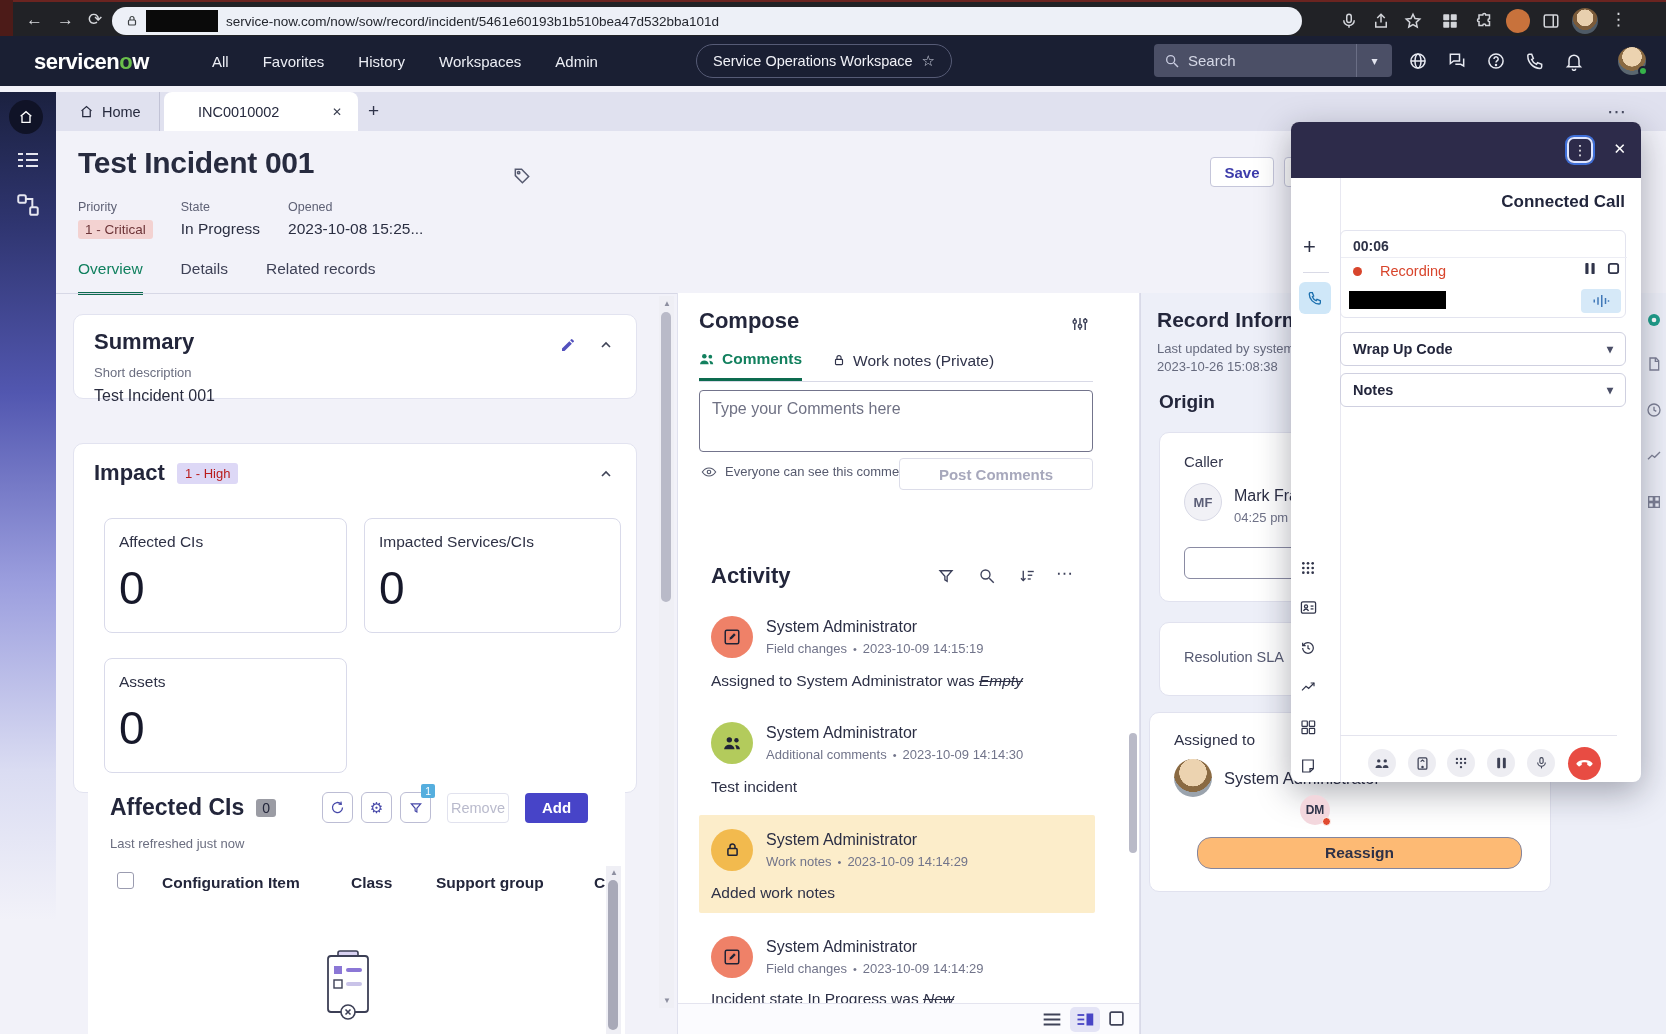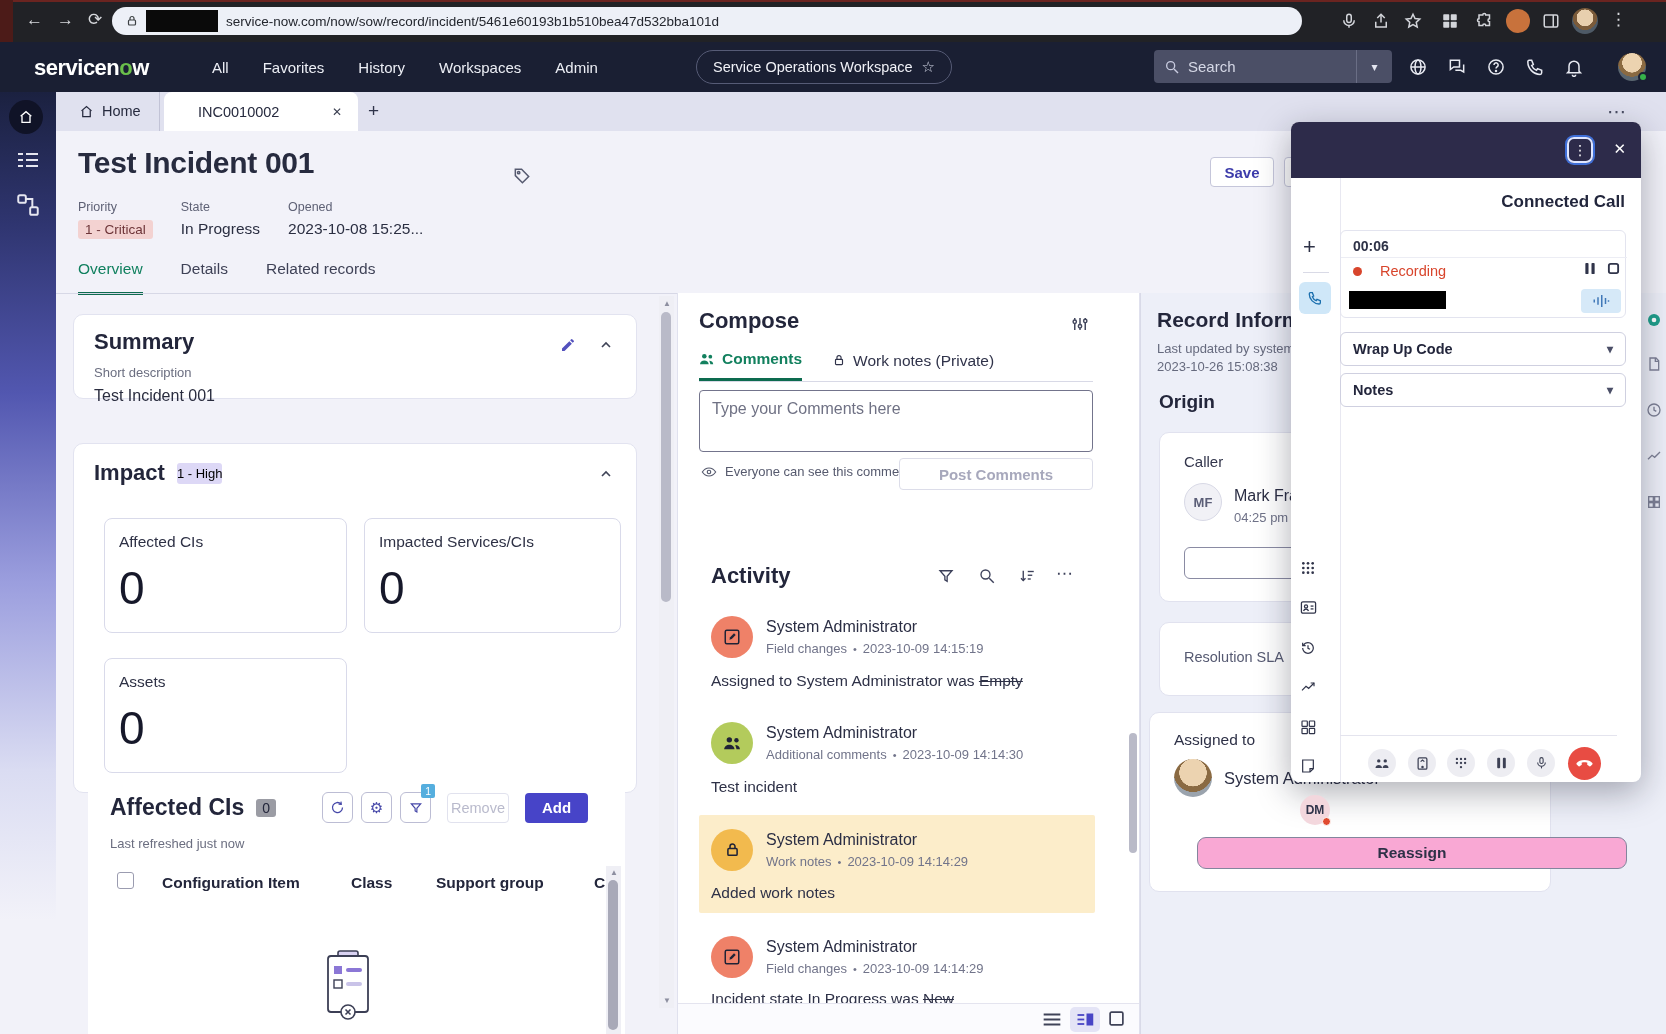--- a/index.html
+++ b/index.html
@@ -12,39 +12,39 @@
   .chrome-topline{position:absolute;left:0;top:0;width:1666px;height:2px;background:#6b2420}
   .chrome-sliver{position:absolute;left:0;top:0;width:13px;height:42px;background:#4c1b18}
   .navglyph{color:#d7d9dd;font-size:17px;line-height:1;cursor:default}
   .urlbar{position:absolute;left:112px;top:7px;width:1190px;height:28px;background:#edf0f7;border-radius:14px;display:flex;align-items:center;padding:0 14px;gap:8px}
   .redact{width:72px;height:22px;background:#0a0a0a}
   .urltext{font-size:13.5px;color:#23262e;white-space:nowrap}
   .chrome-ic{color:#d3d5da}
   .chrome-avatar{width:24px;height:24px;border-radius:50%;background:#c8723c}
   .chrome-avatar2{width:26px;height:26px;border-radius:50%;background:radial-gradient(circle at 50% 38%,#e8cfae 0 40%,#7b5b3a 41% 58%,#4e5a66 59%)}
   
-  .snheader{position:absolute;left:0;top:42px;width:1666px;height:50px;background:#1a1f33;display:flex;align-items:center}
+  .snheader{position:absolute;left:0;top:36px;width:1666px;height:50px;background:#1a1f33;display:flex;align-items:center}
   .snlogo{position:absolute;left:34px;top:13px;font-size:22px;font-weight:bold;color:#fff;letter-spacing:-.5px}
   .snlogo .green{color:#6abf4b}
   .snnav{position:absolute;left:212px;top:0;height:50px;display:flex;align-items:center;gap:34px}
   .snnav span{color:#eceef5;font-size:15px;cursor:pointer}
   .snpill{position:absolute;left:696px;top:8px;height:34px;border:1px solid #565b76;border-radius:17px;display:flex;align-items:center;gap:9px;padding:0 16px;color:#f0f1f7;font-size:14.5px}
   .snpill .star{color:#cfd3e2;font-size:15px}
   .snsearch{position:absolute;left:1154px;top:8px;width:238px;height:33px;background:#4b4f66;border-radius:4px;display:flex;align-items:center}
   .snsearch input{background:transparent;border:none;outline:none;color:#e7e9f2;font-size:15px;width:150px;font-family:"Liberation Sans",sans-serif}
   .snsearch input::placeholder{color:#d5d8e6}
   .snsearch .mag{margin:0 8px 0 10px;color:#c9cce0}
   .snsearch .dd{margin-left:auto;width:36px;height:33px;border-left:1px solid #6a6e85;display:flex;align-items:center;justify-content:center;color:#e3e5ef;font-size:12px;cursor:pointer}
   .snicons{position:absolute;left:1408px;top:0;height:50px;display:flex;align-items:center;gap:19px}
   .snicons .ic{color:#e8eaf2;cursor:pointer}
   .snavatar{position:absolute;left:1618px;top:11px;width:28px;height:28px;border-radius:50%;background:radial-gradient(circle at 50% 35%,#ecd3b0 0 42%,#8a6a42 43% 60%,#5a6670 61%);cursor:pointer}
   .snavatar .dot{position:absolute;right:-2px;bottom:-1px;width:10px;height:10px;border-radius:50%;background:#36b24a;border:2px solid #1a1f33}
   
   .tabbar{position:absolute;left:0;top:92px;width:1666px;height:39px;background:#e0e1ef}
-  .hometab{position:absolute;left:61px;top:0;height:39px;display:flex;align-items:flex-end;gap:8px;padding:12px 18px;color:#262a3e;font-size:14.5px;border-right:1px solid #c2c3d6;cursor:pointer}
+  .hometab{position:absolute;left:61px;top:0;height:39px;display:flex;align-items:center;gap:8px;padding:12px 18px;color:#262a3e;font-size:14.5px;border-right:1px solid #c2c3d6;cursor:pointer}
   .activetab{position:absolute;left:164px;top:0;width:194px;height:39px;background:#fff;border-radius:8px 8px 0 0;display:flex;align-items:center;padding:0 16px 0 34px;font-size:14.5px;color:#262a3e;cursor:pointer}
   .activetab .x{margin-left:auto;font-size:12px;color:#3c4052;cursor:pointer}
   .tabplus{position:absolute;left:368px;top:8px;font-size:19px;color:#30344a;cursor:pointer}
   .tabbar-overflow{position:absolute;left:1607px;top:8px;font-size:19px;color:#4a4e63;letter-spacing:1px;cursor:pointer}
   
   .leftrail{position:absolute;left:0;top:92px;width:56px;height:942px;background:linear-gradient(180deg,#1b2140 0%,#2f3570 14%,#5257b0 32%,#9b9ede 52%,#dadcf2 72%,#f2f2f9 88%)}
   .railhome{position:absolute;left:9px;top:8px;width:34px;height:34px;border-radius:50%;background:#101327;display:flex;align-items:center;justify-content:center;color:#fff;cursor:pointer}
   .railic{position:absolute;color:#f0f0f8;cursor:pointer;opacity:.95}
   
   .pgtitle{position:absolute;left:78px;top:146px;font-size:30px;font-weight:600;color:#272b3f;letter-spacing:-.3px}
@@ -59,21 +59,21 @@
   .hdr-divider{position:absolute;left:56px;top:293px;width:1084px;height:1px;background:#d7d8e6}
   .savebtn{position:absolute;left:1210px;top:157px;width:64px;height:30px;background:#fff;border:1px solid #c5c6da;border-radius:4px;font-size:15px;font-weight:600;color:#3d3cab;display:flex;align-items:center;justify-content:center;cursor:pointer}
   .sliverbtn{position:absolute;left:1284px;top:157px;width:12px;height:30px;background:#fff;border:1px solid #c5c6da;border-radius:4px}
   
   .card{position:absolute;background:#fff;border:1px solid #e2e3f0;border-radius:10px}
   .card-title{font-size:22px;font-weight:700;color:#23263b}
   .cardtools{position:absolute;top:22px;right:22px;display:flex;gap:22px;align-items:center}
   .pencil{color:#5351bd;cursor:pointer}
   .chev{color:#3f4357;cursor:pointer}
   .minilabel{font-size:13px;color:#6b6e80}
-  .badge-high{background:#ddd8f6;color:#000000;font-size:13px;padding:3px 0;border-radius:3px}
+  .badge-high{background:#ddd8f6;color:#b91c1c;font-size:13px;padding:3px 8px;border-radius:3px}
   .stattile{position:absolute;background:#fff;border:1px solid #d9daea;border-radius:8px;padding:14px}
   .stattile .lb{font-size:15.5px;color:#2e3145}
   .stattile .zero{font-size:46px;font-weight:300;color:#16182a;margin-top:14px;line-height:1}
   .affected-panel{position:absolute;left:88px;top:778px;width:537px;height:256px;background:#fff;border-radius:8px 8px 0 0}
   .cntbadge{background:#9b9ca4;color:#23263b;font-size:14px;padding:1px 6px;border-radius:3px}
   .iconbtn{width:31px;height:31px;border:1px solid #bcbdd4;border-radius:6px;background:#fff;display:flex;align-items:center;justify-content:center;color:#4547a8;cursor:pointer;position:relative}
   .fbadge{position:absolute;top:-9px;right:-5px;background:#55aede;color:#fff;font-size:10.5px;padding:1px 4px;border-radius:2px}
   .btn-disabled{border:1px solid #e1e2ee;background:#fff;color:#b9bacc;border-radius:4px;font-size:14.5px;display:flex;align-items:center;justify-content:center}
   .btn-primary{background:#4744c8;color:#fff;border-radius:4px;font-size:15px;font-weight:600;display:flex;align-items:center;justify-content:center;cursor:pointer}
   .thead{font-size:15.5px;font-weight:700;color:#23263b}
@@ -94,33 +94,33 @@
   .postbtn{position:absolute;left:221px;top:165px;width:194px;height:32px;border:1px solid #dcdde9;background:#fff;color:#a7a8bc;font-size:15px;font-weight:600;border-radius:4px;display:flex;align-items:center;justify-content:center}
   .act-ic{color:#3c405a;cursor:pointer}
   .av{width:42px;height:42px;border-radius:50%;display:flex;align-items:center;justify-content:center;color:#202336}
   .av.field{background:#ef8168}
   .av.comment{background:#b3cb5c}
   .av.worknote{background:#f2ba4e}
   .ename{font-size:16px;color:#2b2e44}
   .emeta{font-size:13px;color:#71748a;margin-top:5px;display:flex;gap:6px;align-items:center}
   .emeta .dot::before{content:"•";font-size:11px}
   .ebody{font-size:15.5px;color:#2e3147}
-  .struck{ text-decoration:line-through;}
+  .struck{ text-decoration:line-through;font-style:italic}
   .hl{position:absolute;left:21px;width:396px;height:98px;background:#fcedca;border-radius:2px}
   .bottombar{position:absolute;left:0;bottom:0;width:461px;height:31px;background:#fbfbfe;border-top:1px solid #e4e4ef}
   .viewtile{position:absolute;background:#e4e4f6;border-radius:5px}
   
   .rightcol{position:absolute;left:1140px;top:293px;width:526px;height:741px;background:#edeff8;border-left:1px solid #d9dae8}
   .ricard{position:absolute;background:#fff;border:1px solid #e1e2ef;border-radius:10px}
   .ri-title{font-size:21px;font-weight:700;color:#23263b}
   .ri-sub{font-size:13px;color:#666a7e}
   .mfcircle{width:38px;height:38px;border-radius:50%;background:#f1f1f6;border:1px solid #d8d9e6;display:flex;align-items:center;justify-content:center;font-size:13px;font-weight:600;color:#5b5e77}
   .assigned-avatar{width:38px;height:38px;border-radius:50%;background:radial-gradient(circle at 50% 36%,#ecd3b0 0 44%,#8a6a42 45% 62%,#9aa3ad 63%)}
   .outlinebtn{background:#fff;border:1px solid #8a8ba3;border-radius:6px;cursor:pointer}
-  .reassign{position:absolute;left:47px;top:124px;width:430px;height:32px;background:#f9a8d4;border:1px solid #84859d;border-radius:9px;font-size:15.5px;font-weight:600;color:#2e3147;display:flex;align-items:center;justify-content:center;cursor:pointer}
+  .reassign{position:absolute;left:47px;top:124px;width:325px;height:32px;background:#fdba74;border:1px solid #84859d;border-radius:14px;font-size:15.5px;font-weight:600;color:#2e3147;display:flex;align-items:center;justify-content:center;cursor:pointer}
   .rrail-ic{position:absolute;left:1646px;color:#7d8095}
   
   .callpanel{position:absolute;left:1291px;top:122px;width:350px;height:660px;background:#fff;border-radius:8px;box-shadow:0 10px 34px rgba(20,22,40,.35);z-index:50}
   .cp-header{position:absolute;left:0;top:0;width:350px;height:56px;background:#2d2b4a;border-radius:8px 8px 0 0}
   .cp-kebab{position:absolute;right:48px;top:15px;width:26px;height:26px;border:2px solid #dfe6ff;border-radius:7px;box-shadow:0 0 0 2px #3f6fd8;color:#fff;display:flex;align-items:center;justify-content:center;font-size:14px;cursor:pointer}
   .cp-close{position:absolute;right:15px;top:18px;color:#fff;font-size:15px;cursor:pointer}
   .cp-title{position:absolute;right:16px;top:70px;font-size:17px;font-weight:700;color:#22263c}
   .cp-rail{position:absolute;left:0;top:56px;width:50px;height:604px;border-right:1px solid #e8e8f1}
   .cp-plus{position:absolute;left:12px;top:56px;font-size:22px;color:#2e3247;cursor:pointer}
   .cp-raildiv{position:absolute;left:12px;top:94px;width:26px;height:1px;background:#d9dae6}

